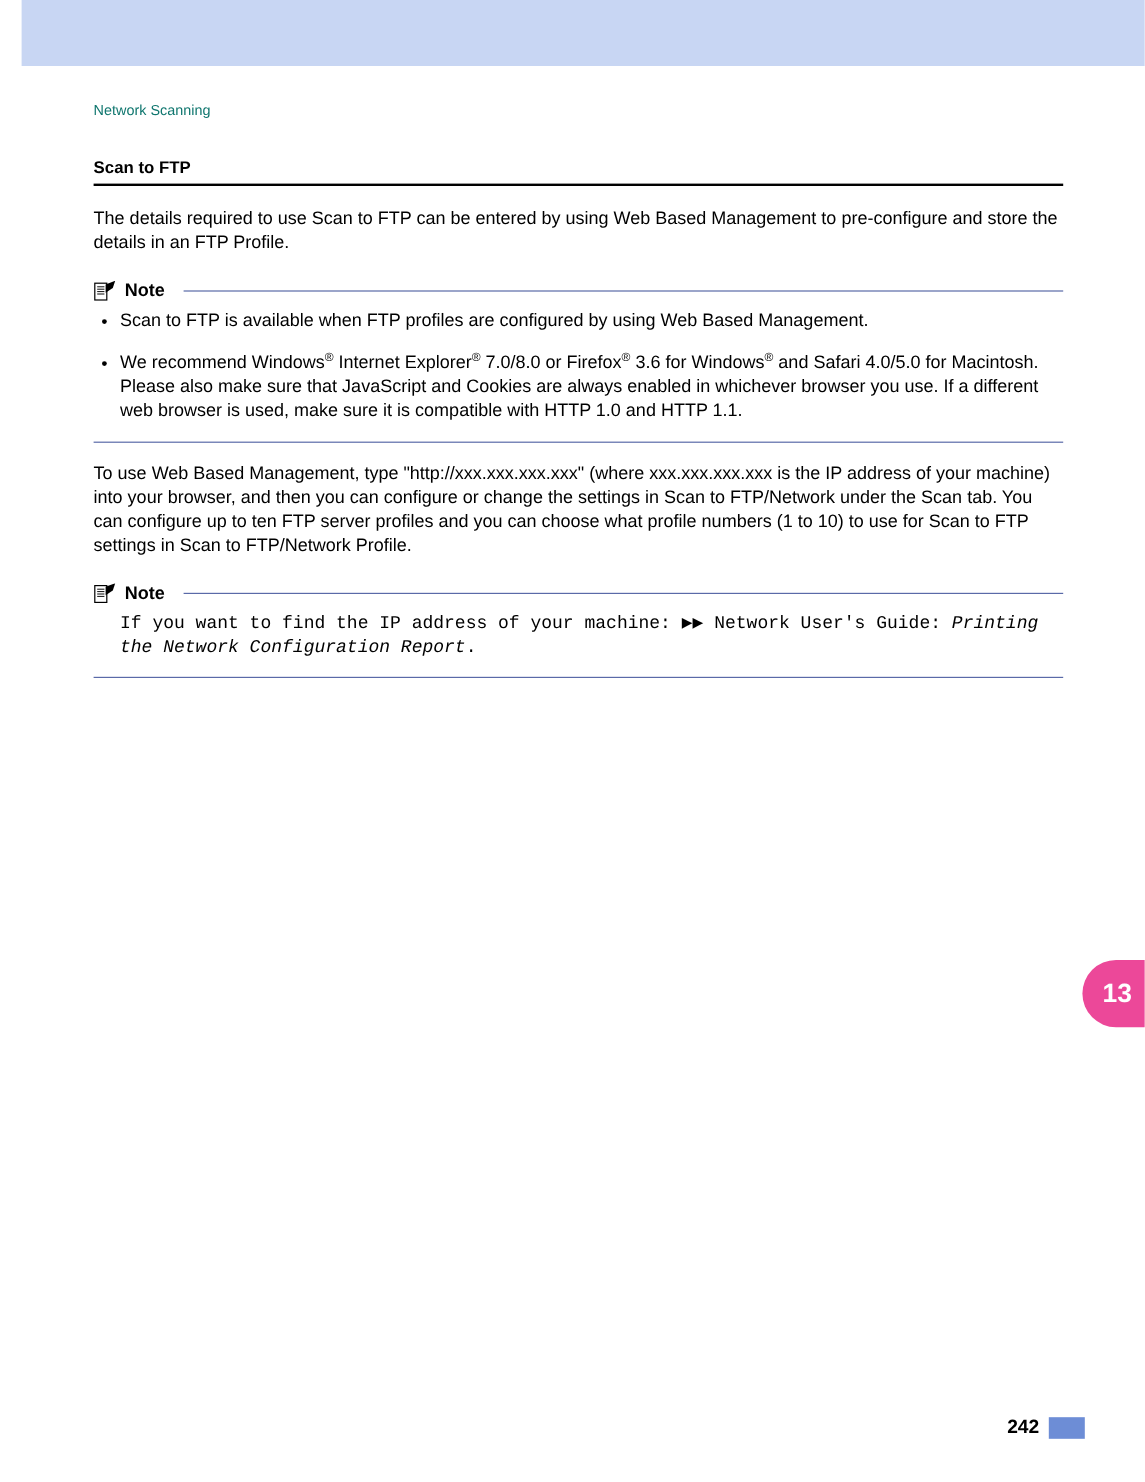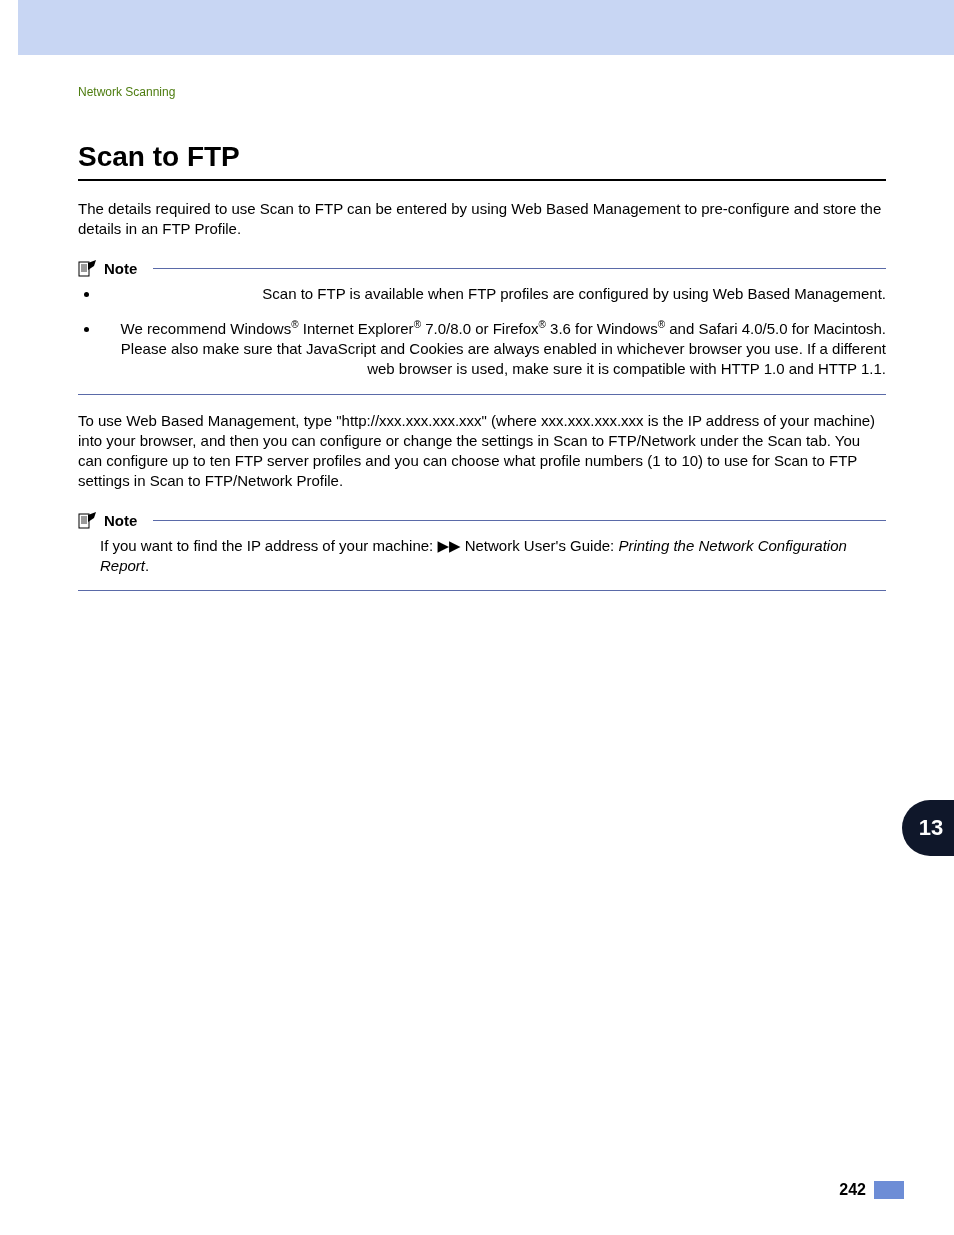--- a/index.html
+++ b/index.html
@@ -15,25 +15,25 @@
   .top-bar {
     height: 55px;
     background: #c8d6f3;
     margin: 0 0 0 18px;
   }
   .content {
     padding: 30px 68px 0 78px;
   }
   .breadcrumb {
     font-size: 12px;
-    color: #4d7c0f;
-    margin-bottom: 42px;
+    color: #0f766e;
+    margin-bottom: 32px;
   }
   h1.heading {
-    font-size: 28px;
+    font-size: 14px;
     font-weight: bold;
     margin-bottom: 6px;
   }
   .hr-thick {
     border: none;
     border-top: 2px solid #000;
     margin-bottom: 18px;
   }
   p { margin-bottom: 14px; line-height: 1.35; }
   .note-block {
@@ -58,34 +58,34 @@
   .note-line {
     flex: 1;
     border-top: 1px solid #5a6aa8;
   }
   .note-body {
     padding-left: 22px;
     padding-bottom: 10px;
     border-bottom: 1px solid #5a6aa8;
     margin-bottom: 16px;
   }
-  .note-body ul { list-style-type: disc; padding-left: 0; text-align: right; }
+  .note-body ul { list-style-type: disc; padding-left: 0; }
   .note-body ul li { margin-left: 0; padding-left: 0; margin-bottom: 14px; line-height:1.35; list-style-position: outside; margin-left:0; }
   .note-body ul li:last-child { margin-bottom: 4px; }
-  .note-body .plain { line-height:1.35; margin-bottom:4px;}
+  .note-body .plain { line-height:1.35; margin-bottom:4px;font-family:Liberation Mono, monospace;}
   sup { font-size: 10px; vertical-align: super; }
   b { font-weight: normal; }
   i { font-style: italic; }
   .chapter-tab {
     position: absolute;
     right: 0;
     top: 800px;
     width: 52px;
     height: 56px;
-    background: #0f172a;
+    background: #ec4899;
     border-radius: 28px 0 0 28px;
     color: #fff;
     font-size: 22px;
     font-weight: bold;
     display: flex;
     align-items: center;
     justify-content: center;
     padding-left: 6px;
   }
   .page-footer {

